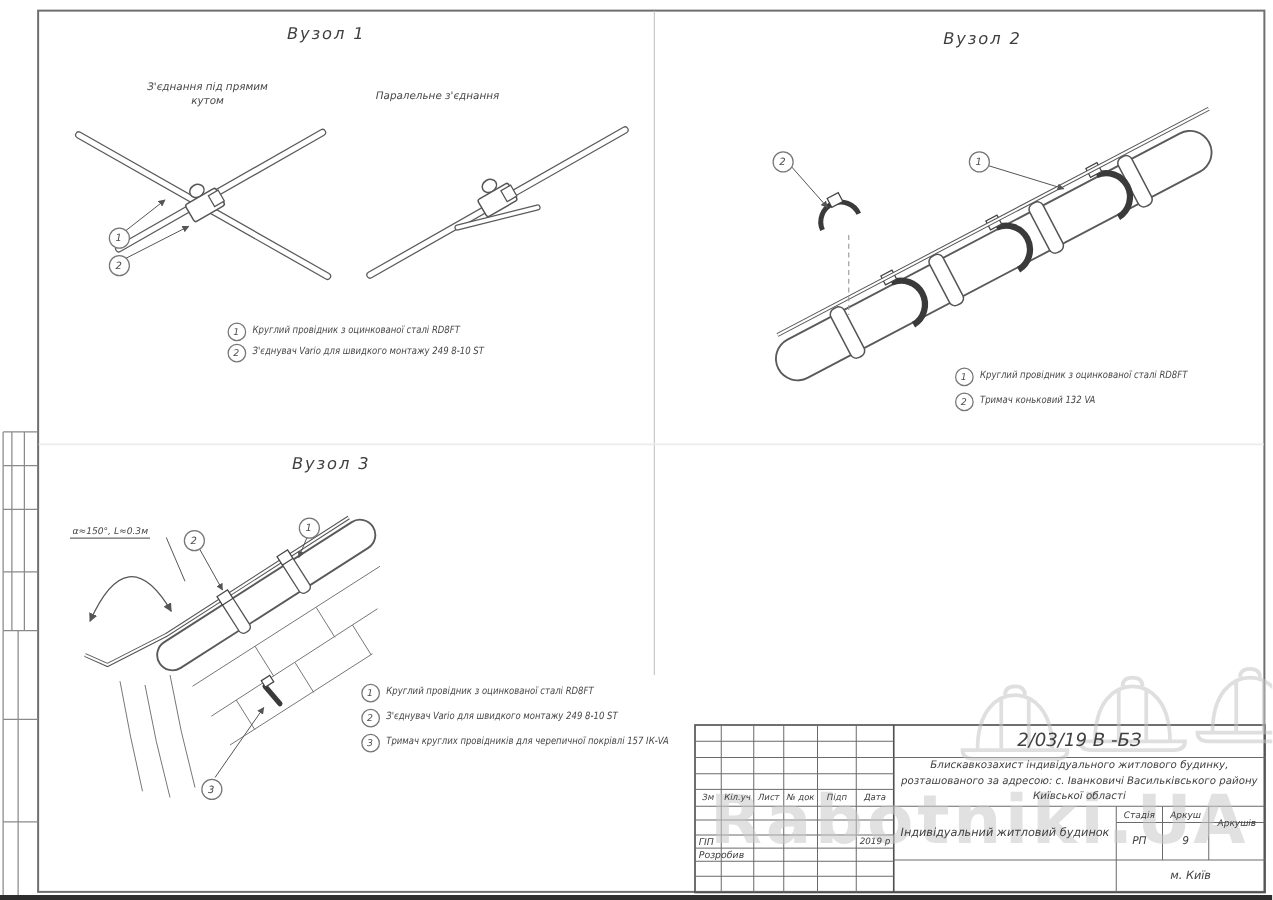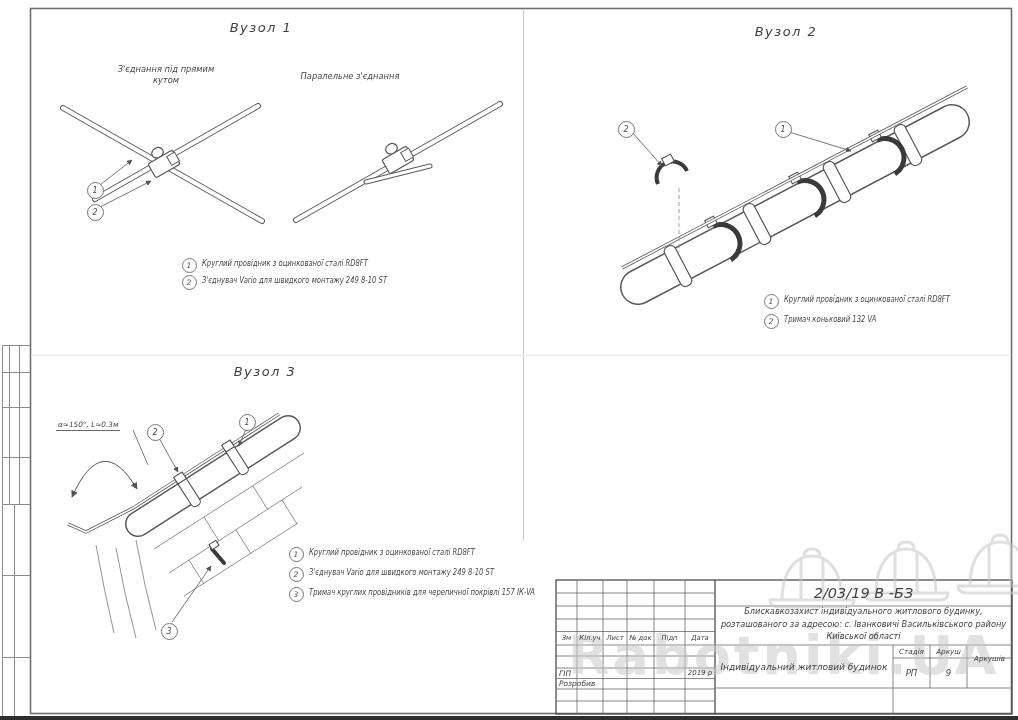--- a/index.html
+++ b/index.html
@@ -246,14 +246,15 @@
   <div class="cell left" style="left:559px;top:678.5px;width:55px;height:10.5px;font-size:7.5px;">Розробив</div>
 
   <div class="cell" style="left:715px;top:645px;width:178px;height:43px;font-size:9px;">Індивідуальний житловий будинок</div>
 
   <div class="cell" style="left:893px;top:645px;width:37px;height:13px;font-size:7.2px;">Стадія</div>
   <div class="cell" style="left:930px;top:645px;width:37px;height:13px;font-size:7.2px;">Аркуш</div>
   <div class="cell" style="left:967px;top:645px;width:45px;height:26px;font-size:7.2px;">Аркушів</div>
   <div class="cell" style="left:893px;top:658px;width:37px;height:30px;font-size:8.5px;">РП</div>
   <div class="cell" style="left:930px;top:658px;width:37px;height:30px;font-size:8.5px;">9</div>
   <div class="cell" style="left:967px;top:658px;width:45px;height:30px;font-size:8.5px;"></div>
+  <div class="cell" style="left:893px;top:688px;width:119px;height:26px;font-size:9px;">м. Київ</div>
 
 </div>
 
 </body></html>

